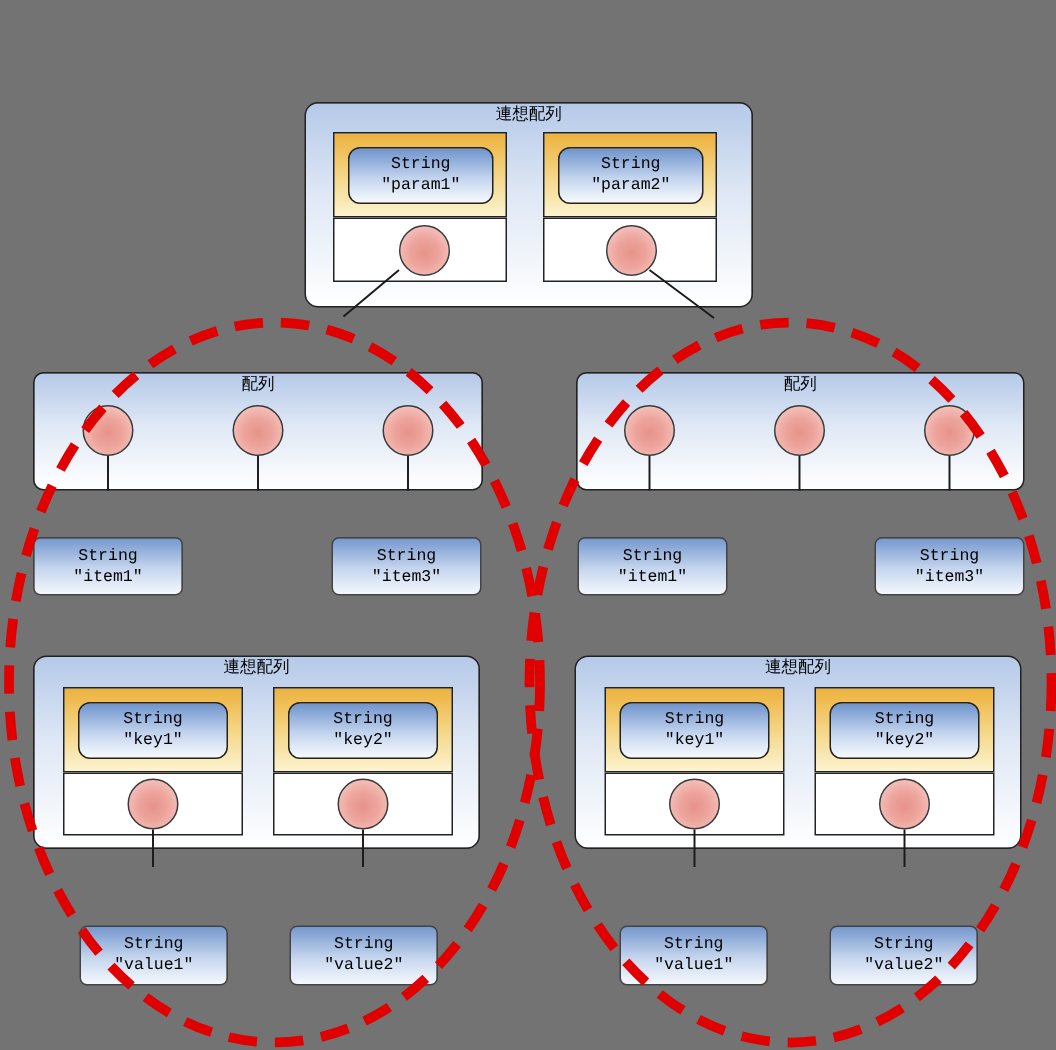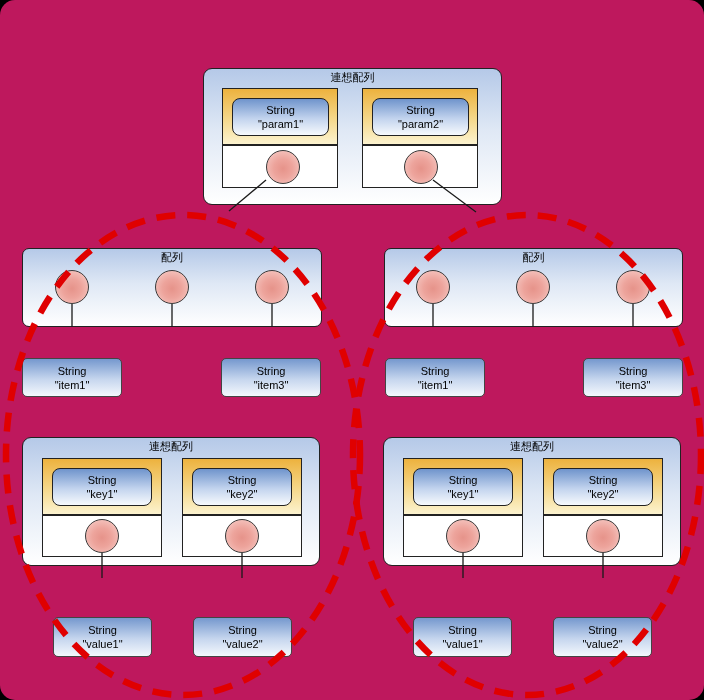--- a/index.html
+++ b/index.html
@@ -1,18 +1,18 @@
 <!DOCTYPE html>
 <html><head>
 <meta charset="utf-8">
 <style>
   html,body{margin:0;padding:0;background:#000;}
   #canvas{
-    position:relative;width:704px;height:700px;background:#be185d;overflow:hidden;
-    font-family:Liberation Sans, sans-serif;color:#000;border-radius:15px;
+    position:relative;width:704px;height:700px;background:#737373;overflow:hidden;
+    font-family:Liberation Mono, monospace;color:#000;
   }
   .bigbox{
     position:absolute;box-sizing:border-box;
     border:1px solid #222;border-radius:9px;
     background:linear-gradient(180deg,#b5c9e8 0%,#dfe8f5 45%,#ffffff 100%);
   }
   .box-title{
     position:absolute;text-align:center;font-size:11px;line-height:13px;color:#000;
   }
   .ycell{

